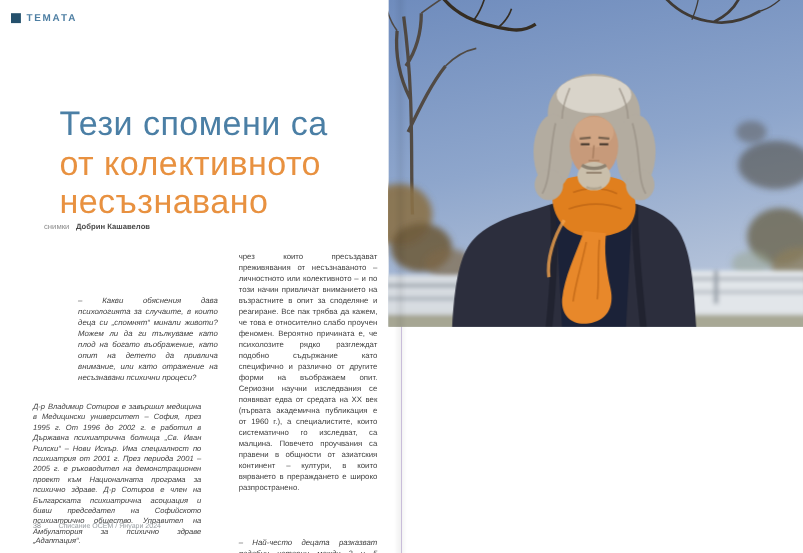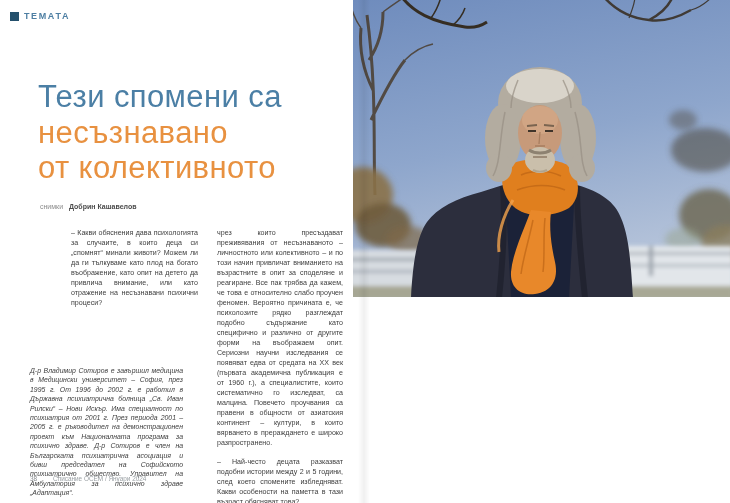--- a/index.html
+++ b/index.html
@@ -12,33 +12,33 @@
   .page-left{left:0;}
   .page-right{left:365px;}
 
   
   .tag{position:absolute;left:10px;top:11px;display:flex;align-items:center;}
   .tag-square{width:9px;height:9px;background:#24506C;display:inline-block;}
   .tag-label{margin-left:5px;font-size:9px;font-weight:bold;letter-spacing:1.6px;color:#4E7FA3;}
 
   
   .kicker{position:absolute;left:40px;top:56px;font-size:16.5px;font-weight:bold;color:#E8913B;letter-spacing:0.2px;}
-  .headline{position:absolute;left:38px;top:79px;margin:0;font-weight:300;font-size:31px;line-height:35.5px;letter-spacing:0.4px;}
+  .headline{position:absolute;left:38px;top:79px;margin:16px;font-weight:300;font-size:31px;line-height:35.5px;letter-spacing:0.4px;}
   .headline .line{display:block;}
   .hl-blue{color:#4B7FA5;}
   .hl-orange{color:#E89140;}
   .credit{position:absolute;left:40px;top:203px;font-size:7px;}
   .credit-label{color:#8c8c8c;margin-right:4px;}
   .credit-name{color:#4a4a4a;font-weight:bold;}
 
   
   .col{position:absolute;text-align:justify;color:#3d3d3d;}
   .col p{margin:0 0 9px 0;font-size:7.1px;line-height:10px;}
   .col p:last-child{margin-bottom:0;}
-  p.q{}
+  p.q{font-style:italic;margin-top:40px;}
   .col-l1{left:71px;top:228px;width:127px;}
   .col-l2{left:217px;top:228px;width:126px;}
   .bio{position:absolute;left:30px;top:366px;width:153px;font-size:6.9px;line-height:9.4px;font-style:italic;color:#3d3d3d;text-align:justify;}
 
   
   .footer{position:absolute;top:475px;font-size:6.4px;color:#9aa0a4;}
   .footer-left{left:30px;}
   .footer-left .pageno{margin-right:16px;color:#85898d;}
 
   
@@ -54,22 +54,22 @@
 
   <div class="page page-left">
     <div class="tag">
       <span class="tag-square"></span>
       <span class="tag-label">ТЕМАТА</span>
     </div>
 
 
     <h1 class="headline">
       <span class="line hl-blue">Тези спомени са</span>
+      <span class="line hl-orange">от колективното</span>
       <span class="line hl-orange">несъзнавано</span>
-      <span class="line hl-orange">от колективното</span>
     </h1>
 
     <div class="credit">
       <span class="credit-label">снимки</span>
       <span class="credit-name">Добрин Кашавелов</span>
     </div>
 
     <div class="col col-l1">
       <p class="q">– Какви обяснения дава психологията за случаите, в които деца си „спомнят“ минали животи? Можем ли да ги тълкуваме като плод на богато въображение, като опит на детето да привлича внимание, или като отражение на несъзнавани психични процеси?</p>
     </div>

